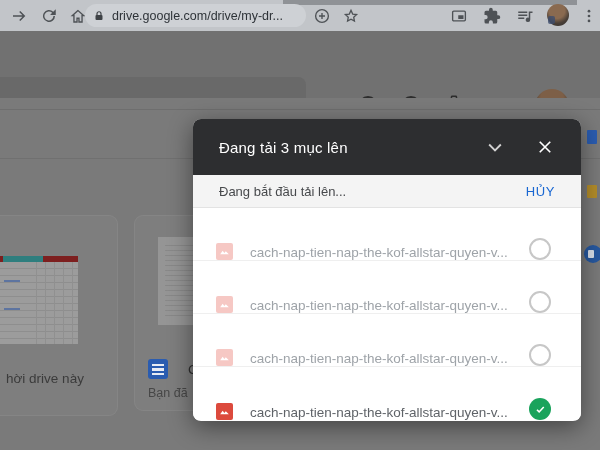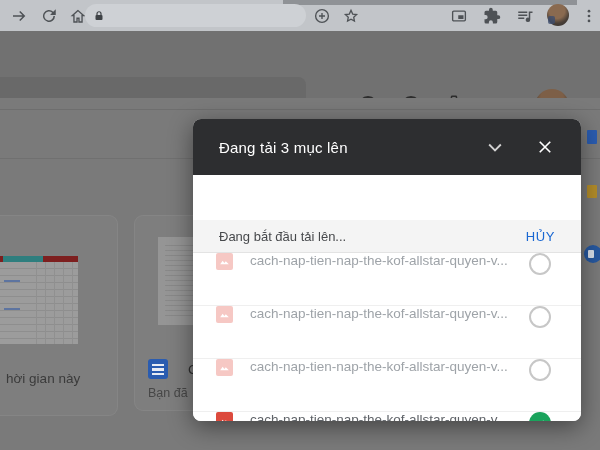--- a/index.html
+++ b/index.html
@@ -61,25 +61,25 @@
   .peek-fab { position:absolute; left:584px; top:147px; width:18px; height:18px; border-radius:50%; background:#27589f; }
   .peek-fab::after { content:""; position:absolute; left:4px; top:5px; width:6px; height:8px; border-radius:1px; background:#d8dfe9; }
 
   
   .dialog { position:absolute; left:193px; top:119px; width:388px; height:302px; background:#fff; border-radius:8px;
     overflow:hidden; box-shadow:0 6px 24px rgba(0,0,0,.45); z-index:10; }
   .dlg-header { height:56px; background:var(--dialog-header-bg,#2d2e30); display:flex; align-items:center; padding:0 26px; }
   .dlg-title { color:#fff; font-size:15px; letter-spacing:.2px; flex:1 1 auto; white-space:nowrap; }
   .dlg-btn { width:20px; height:20px; display:flex; align-items:center; justify-content:center; cursor:pointer; flex:0 0 auto; }
   .dlg-btn.chev { margin-right:30px; }
-  .dlg-sub { height:33px; background:#f4f4f4; border-bottom:1px solid #e3e3e3; display:flex; align-items:center; padding:0 26px;margin-top:45px; }
+  .dlg-sub { height:33px; background:#f4f4f4; border-bottom:1px solid #e3e3e3; display:flex; align-items:center; padding:0 26px; }
   .dlg-status { font-size:13px; color:#47494c; flex:1 1 auto; }
   .dlg-cancel { font-size:13px; font-weight:normal; color:var(--cancel-blue,#1967d2); letter-spacing:.6px; cursor:pointer; }
 
-  .file-row { height:53px; display:flex; align-items:flex-start; padding-left:23px; border-bottom:1px solid #efefef; background:#fff; }
+  .file-row { height:53px; display:flex; align-items:flex-end; padding-left:23px; border-bottom:1px solid #efefef; background:#fff; }
   .file-row:last-child { border-bottom:none; }
   .file-icon { width:17px; height:17px; border-radius:2px; display:flex; align-items:center; justify-content:center; flex:0 0 auto; }
   .file-row.pending .file-icon { background:var(--file-icon-pink,#f6c8c4); }
   .file-row.done .file-icon { background:var(--file-icon-red,#dc4a3d); }
   .file-icon svg { width:13px; height:13px; }
   .file-name { margin-left:17px; font-size:13.5px; white-space:nowrap; overflow:hidden; max-width:275px; }
   .file-row.pending .file-name { color:#9ea3a8; }
   .file-row.done .file-name { color:#5f6368; }
   .file-status { margin-left:auto; margin-right:30px; width:22px; height:22px; border-radius:50%; flex:0 0 auto;
     display:flex; align-items:center; justify-content:center; cursor:pointer; }
@@ -108,20 +108,21 @@
     <svg viewBox="0 0 24 24">
         <path d="M12 4.8 4.5 11.3h2.1V20h4.1v-5h2.6v5h4.1v-8.7h2.1z" fill="none" stroke="#4e5256" stroke-width="1.8"></path>
       </svg>
   </div>
 
   <div class="url-pill">
     <svg viewBox="0 0 24 24">
         <rect x="5" y="10" width="14" height="10" rx="2" fill="#3e4246"></rect>
         <path d="M8 10V7.5a4 4 0 0 1 8 0V10" fill="none" stroke="#3e4246" stroke-width="2.4"></path>
       </svg>
+    <span class="url-text">drive.google.com/drive/my-dr...</span>
   </div>
 
   <div class="tool-ic" style="left:311px">
     <svg viewBox="0 0 24 24">
         <circle cx="12" cy="12" r="8.5" fill="none" stroke="#4e5256" stroke-width="1.8"></circle>
         <path d="M12 8v8M8 12h8" stroke="#4e5256" stroke-width="1.8"></path>
       </svg>
   </div>
   <div class="tool-ic" style="left:340px">
     <svg viewBox="0 0 24 24">
@@ -201,21 +202,21 @@
   <div class="hair-2"></div>
 
   <div class="bg-card card-a"></div>
   <div class="sheet-thumb">
     <div class="sheet-grid"></div>
     <div class="sheet-cols"></div>
     <div class="sheet-head"></div>
     <div class="sheet-dash" style="left:4px; top:24px;"></div>
     <div class="sheet-dash" style="left:4px; top:52px;"></div>
   </div>
-  <div class="caption-a">hời gian này</div>
+  <div class="caption-a">hời drive này</div>
 
   <div class="bg-card card-b"></div>
   <div class="doc-thumb">
       <div class="doc-lines"></div>
     </div>
   <div class="doc-mini-icon"></div>
   <div class="caption-b-title">Ca</div>
   <div class="caption-b-sub">Bạn đã</div>
 
   <div class="peek-doc"></div>

